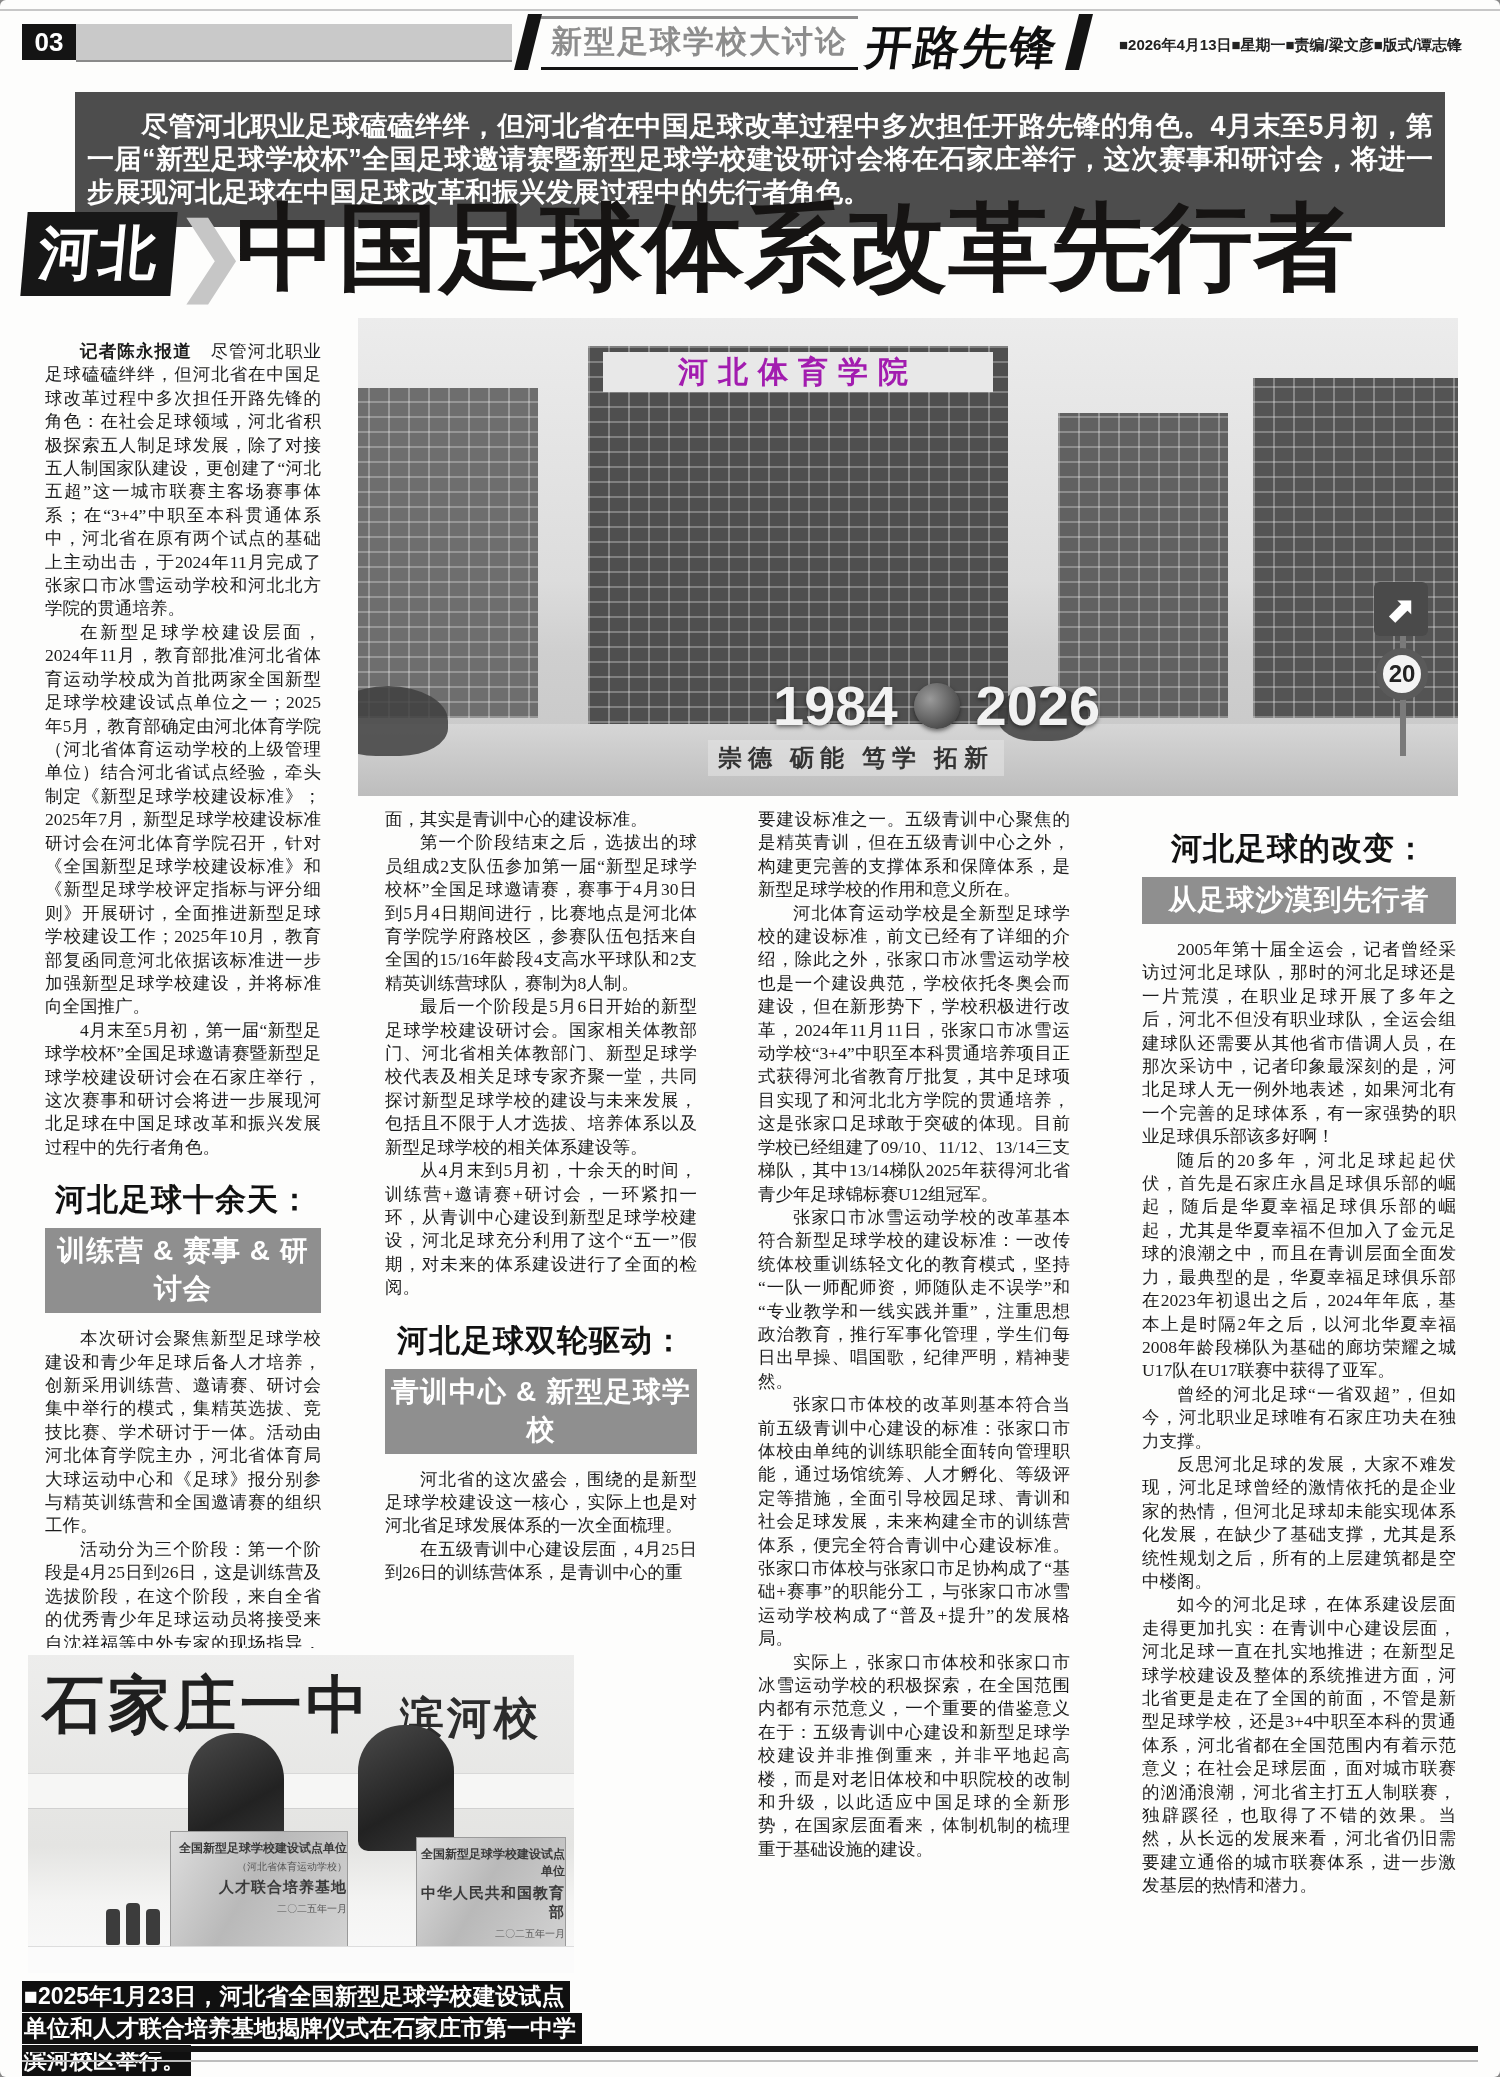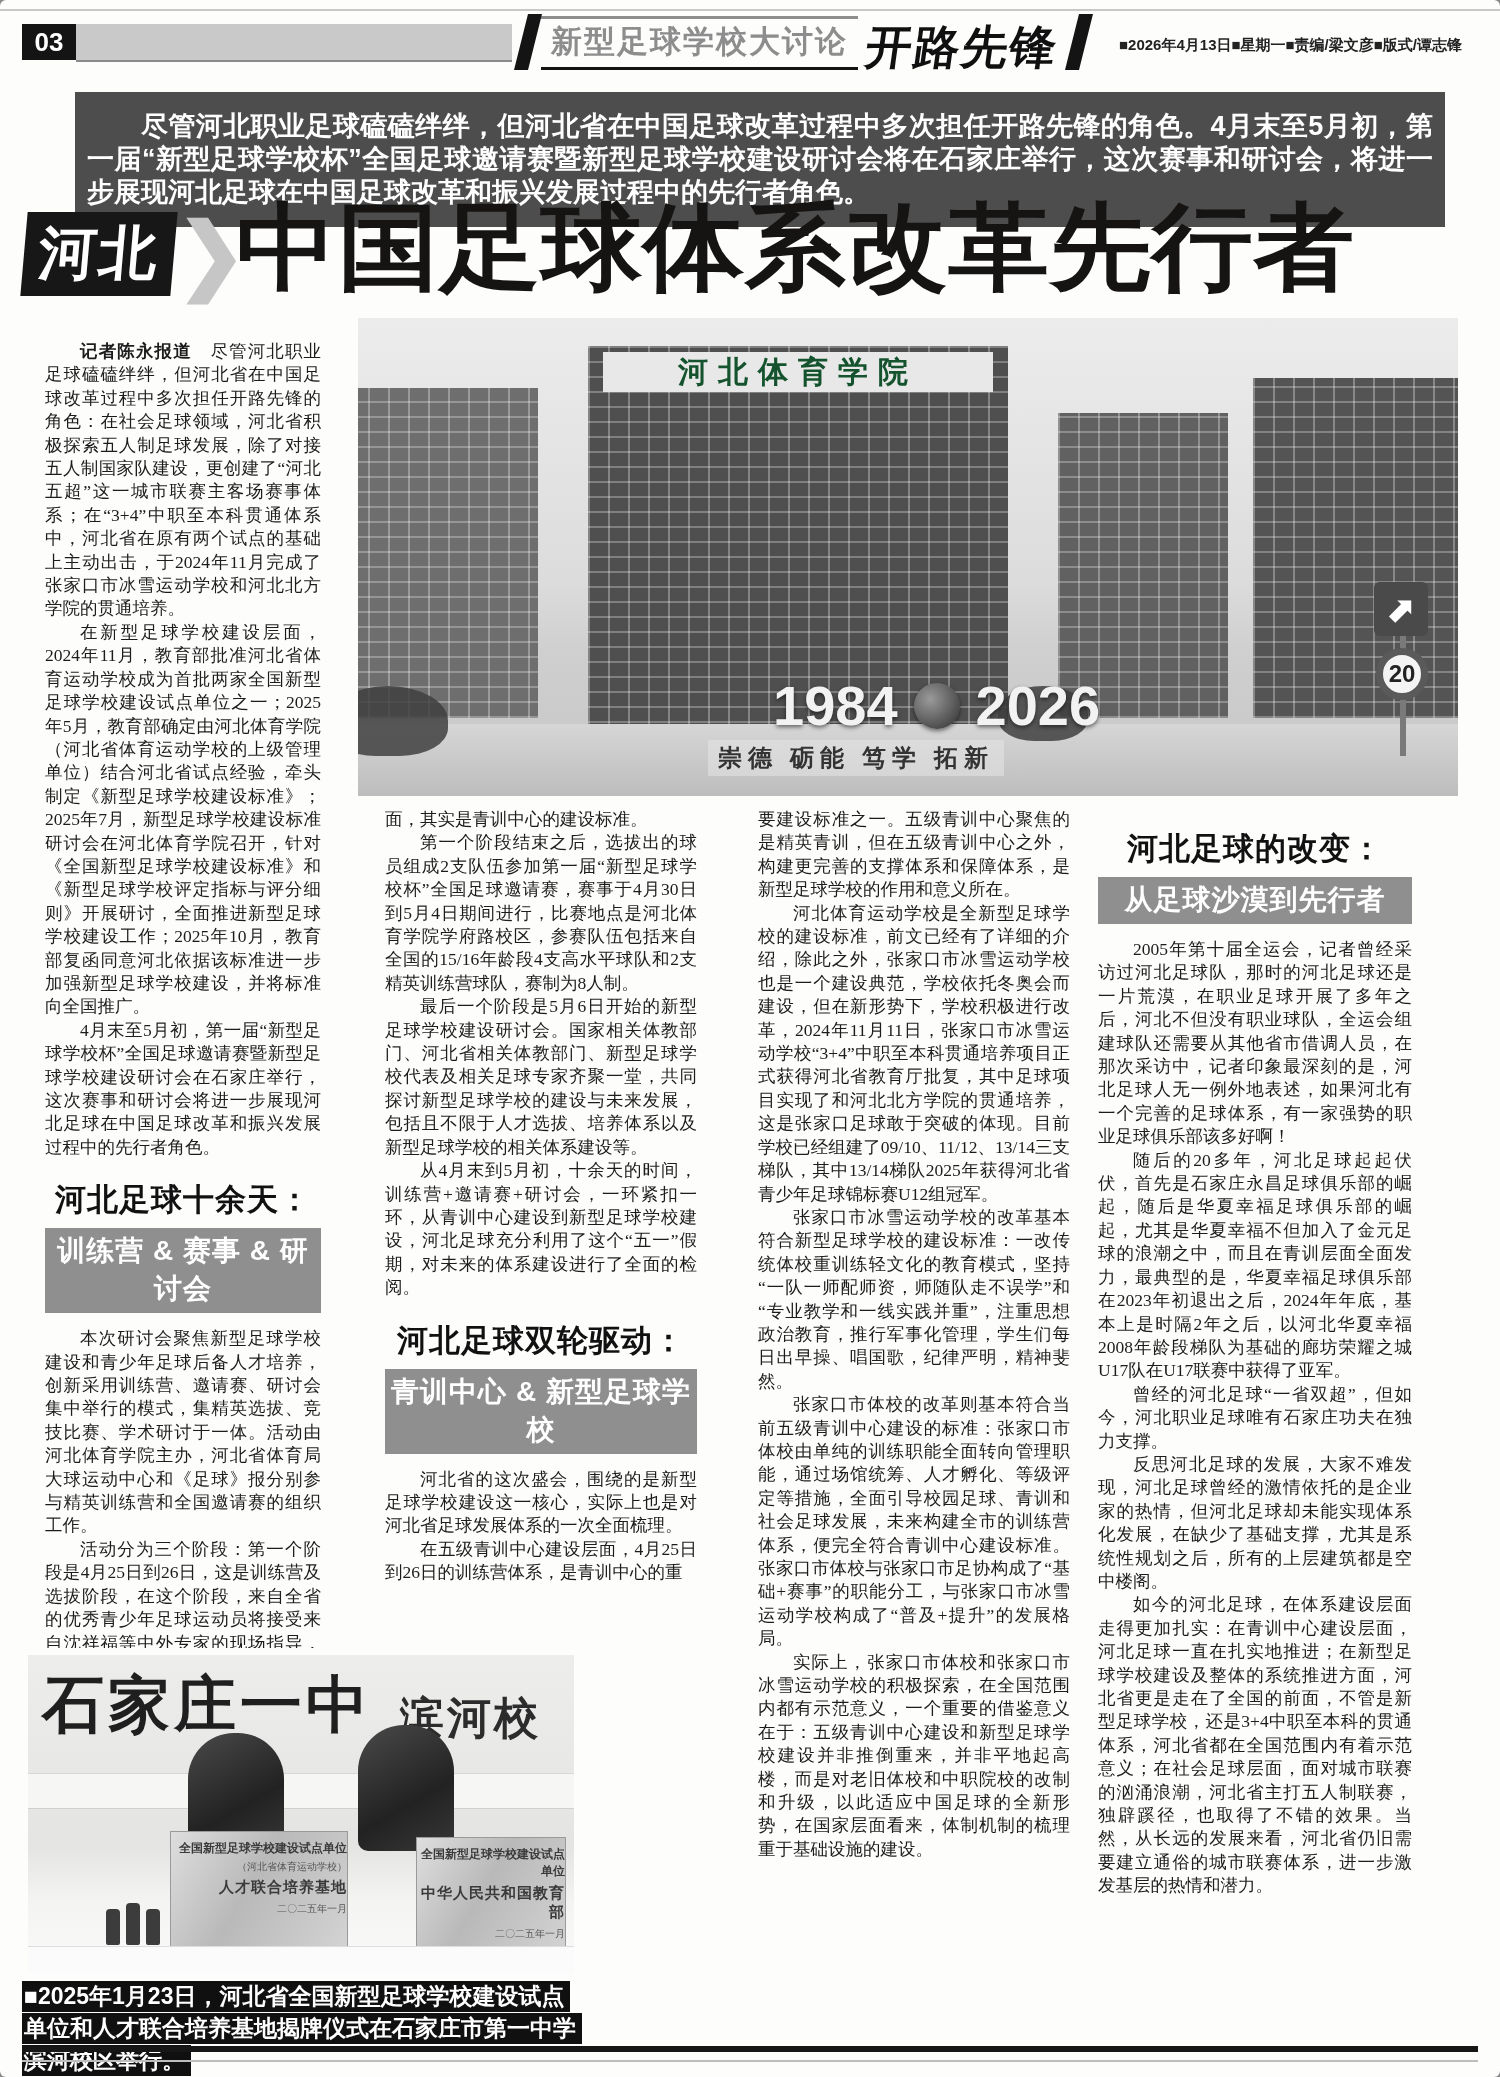--- a/index.html
+++ b/index.html
@@ -46,21 +46,21 @@
   
   .photo-main{position:absolute;left:358px;top:318px;width:1100px;height:478px;overflow:hidden;
               background:linear-gradient(#ececec 0%,#dcdcdc 55%,#cfcfcf 70%,#c6c6c6 100%);}
   .bldg{position:absolute;background-color:#5c5c5c;
         background-image:repeating-linear-gradient(90deg,rgba(255,255,255,.30) 0 2px,transparent 2px 20px),
                          repeating-linear-gradient(0deg,rgba(255,255,255,.28) 0 2px,transparent 2px 15px);}
   .b-left{left:-10px;top:70px;width:190px;height:330px;background-color:#6e6e6e;}
   .b-tower{left:230px;top:28px;width:420px;height:392px;background-color:#4f4f4f;}
   .tower-sign{position:absolute;left:245px;top:34px;width:390px;height:40px;background:#e8e8e8;
               display:flex;align-items:center;justify-content:center;
-              font:700 30px "Liberation Serif",serif;color:#14532d;letter-spacing:10px;}
+              font:700 30px "Liberation Serif",serif;color:#a21caf;letter-spacing:10px;}
   .b-right1{left:700px;top:95px;width:170px;height:305px;background-color:#616161;}
   .b-right2{left:895px;top:60px;width:215px;height:340px;background-color:#545454;}
   .plaza{position:absolute;left:0;bottom:0;width:100%;height:72px;
          background:linear-gradient(#d6d6d6,#bdbdbd);}
   .tree{position:absolute;width:120px;height:70px;background:#3f3f3f;border-radius:50% 50% 40% 40%;opacity:.85;}
   .years{position:absolute;left:415px;bottom:58px;display:flex;align-items:center;gap:16px;
          font:900 56px "Liberation Sans",sans-serif;color:#f2f2f2;
          text-shadow:0 2px 4px rgba(0,0,0,.55);}
   .emblem{width:46px;height:46px;border-radius:50%;background:radial-gradient(circle at 35% 35%,#9a9a9a,#2e2e2e);
           box-shadow:0 2px 4px rgba(0,0,0,.5);}
@@ -166,21 +166,21 @@
       <p class="para">河北省的这次盛会，围绕的是新型足球学校建设这一核心，实际上也是对河北省足球发展体系的一次全面梳理。</p>
       <p class="para">在五级青训中心建设层面，4月25日到26日的训练营体系，是青训中心的重</p>
     </div>
   <div class="col" style="left:758px;top:808px;width:312px;height:1236px;">
       <p class="para noind">要建设标准之一。五级青训中心聚焦的是精英青训，但在五级青训中心之外，构建更完善的支撑体系和保障体系，是新型足球学校的作用和意义所在。</p>
       <p class="para">河北体育运动学校是全新型足球学校的建设标准，前文已经有了详细的介绍，除此之外，张家口市冰雪运动学校也是一个建设典范，学校依托冬奥会而建设，但在新形势下，学校积极进行改革，2024年11月11日，张家口市冰雪运动学校“3+4”中职至本科贯通培养项目正式获得河北省教育厅批复，其中足球项目实现了和河北北方学院的贯通培养，这是张家口足球敢于突破的体现。目前学校已经组建了09/10、11/12、13/14三支梯队，其中13/14梯队2025年获得河北省青少年足球锦标赛U12组冠军。</p>
       <p class="para">张家口市冰雪运动学校的改革基本符合新型足球学校的建设标准：一改传统体校重训练轻文化的教育模式，坚持“一队一师配师资，师随队走不误学”和“专业教学和一线实践并重”，注重思想政治教育，推行军事化管理，学生们每日出早操、唱国歌，纪律严明，精神斐然。</p>
       <p class="para">张家口市体校的改革则基本符合当前五级青训中心建设的标准：张家口市体校由单纯的训练职能全面转向管理职能，通过场馆统筹、人才孵化、等级评定等措施，全面引导校园足球、青训和社会足球发展，未来构建全市的训练营体系，便完全符合青训中心建设标准。张家口市体校与张家口市足协构成了“基础+赛事”的职能分工，与张家口市冰雪运动学校构成了“普及+提升”的发展格局。</p>
       <p class="para">实际上，张家口市体校和张家口市冰雪运动学校的积极探索，在全国范围内都有示范意义，一个重要的借鉴意义在于：五级青训中心建设和新型足球学校建设并非推倒重来，并非平地起高楼，而是对老旧体校和中职院校的改制和升级，以此适应中国足球的全新形势，在国家层面看来，体制机制的梳理重于基础设施的建设。</p>
     </div>
-  <div class="col" style="left:1098px;top:808px;width:314px;height:1236px;">
+  <div class="col" style="left:1142px;top:808px;width:314px;height:1236px;">
       <div class="sec">
         <div class="sec1">河北足球的改变：</div>
         <div class="sec2">从足球沙漠到先行者</div>
       </div>
       <p class="para">2005年第十届全运会，记者曾经采访过河北足球队，那时的河北足球还是一片荒漠，在职业足球开展了多年之后，河北不但没有职业球队，全运会组建球队还需要从其他省市借调人员，在那次采访中，记者印象最深刻的是，河北足球人无一例外地表述，如果河北有一个完善的足球体系，有一家强势的职业足球俱乐部该多好啊！</p>
       <p class="para">随后的20多年，河北足球起起伏伏，首先是石家庄永昌足球俱乐部的崛起，随后是华夏幸福足球俱乐部的崛起，尤其是华夏幸福不但加入了金元足球的浪潮之中，而且在青训层面全面发力，最典型的是，华夏幸福足球俱乐部在2023年初退出之后，2024年年底，基本上是时隔2年之后，以河北华夏幸福2008年龄段梯队为基础的廊坊荣耀之城U17队在U17联赛中获得了亚军。</p>
       <p class="para">曾经的河北足球“一省双超”，但如今，河北职业足球唯有石家庄功夫在独力支撑。</p>
       <p class="para">反思河北足球的发展，大家不难发现，河北足球曾经的激情依托的是企业家的热情，但河北足球却未能实现体系化发展，在缺少了基础支撑，尤其是系统性规划之后，所有的上层建筑都是空中楼阁。</p>
       <p class="para">如今的河北足球，在体系建设层面走得更加扎实：在青训中心建设层面，河北足球一直在扎实地推进；在新型足球学校建设及整体的系统推进方面，河北省更是走在了全国的前面，不管是新型足球学校，还是3+4中职至本科的贯通体系，河北省都在全国范围内有着示范意义；在社会足球层面，面对城市联赛的汹涌浪潮，河北省主打五人制联赛，独辟蹊径，也取得了不错的效果。当然，从长远的发展来看，河北省仍旧需要建立通俗的城市联赛体系，进一步激发基层的热情和潜力。</p>
     </div>

